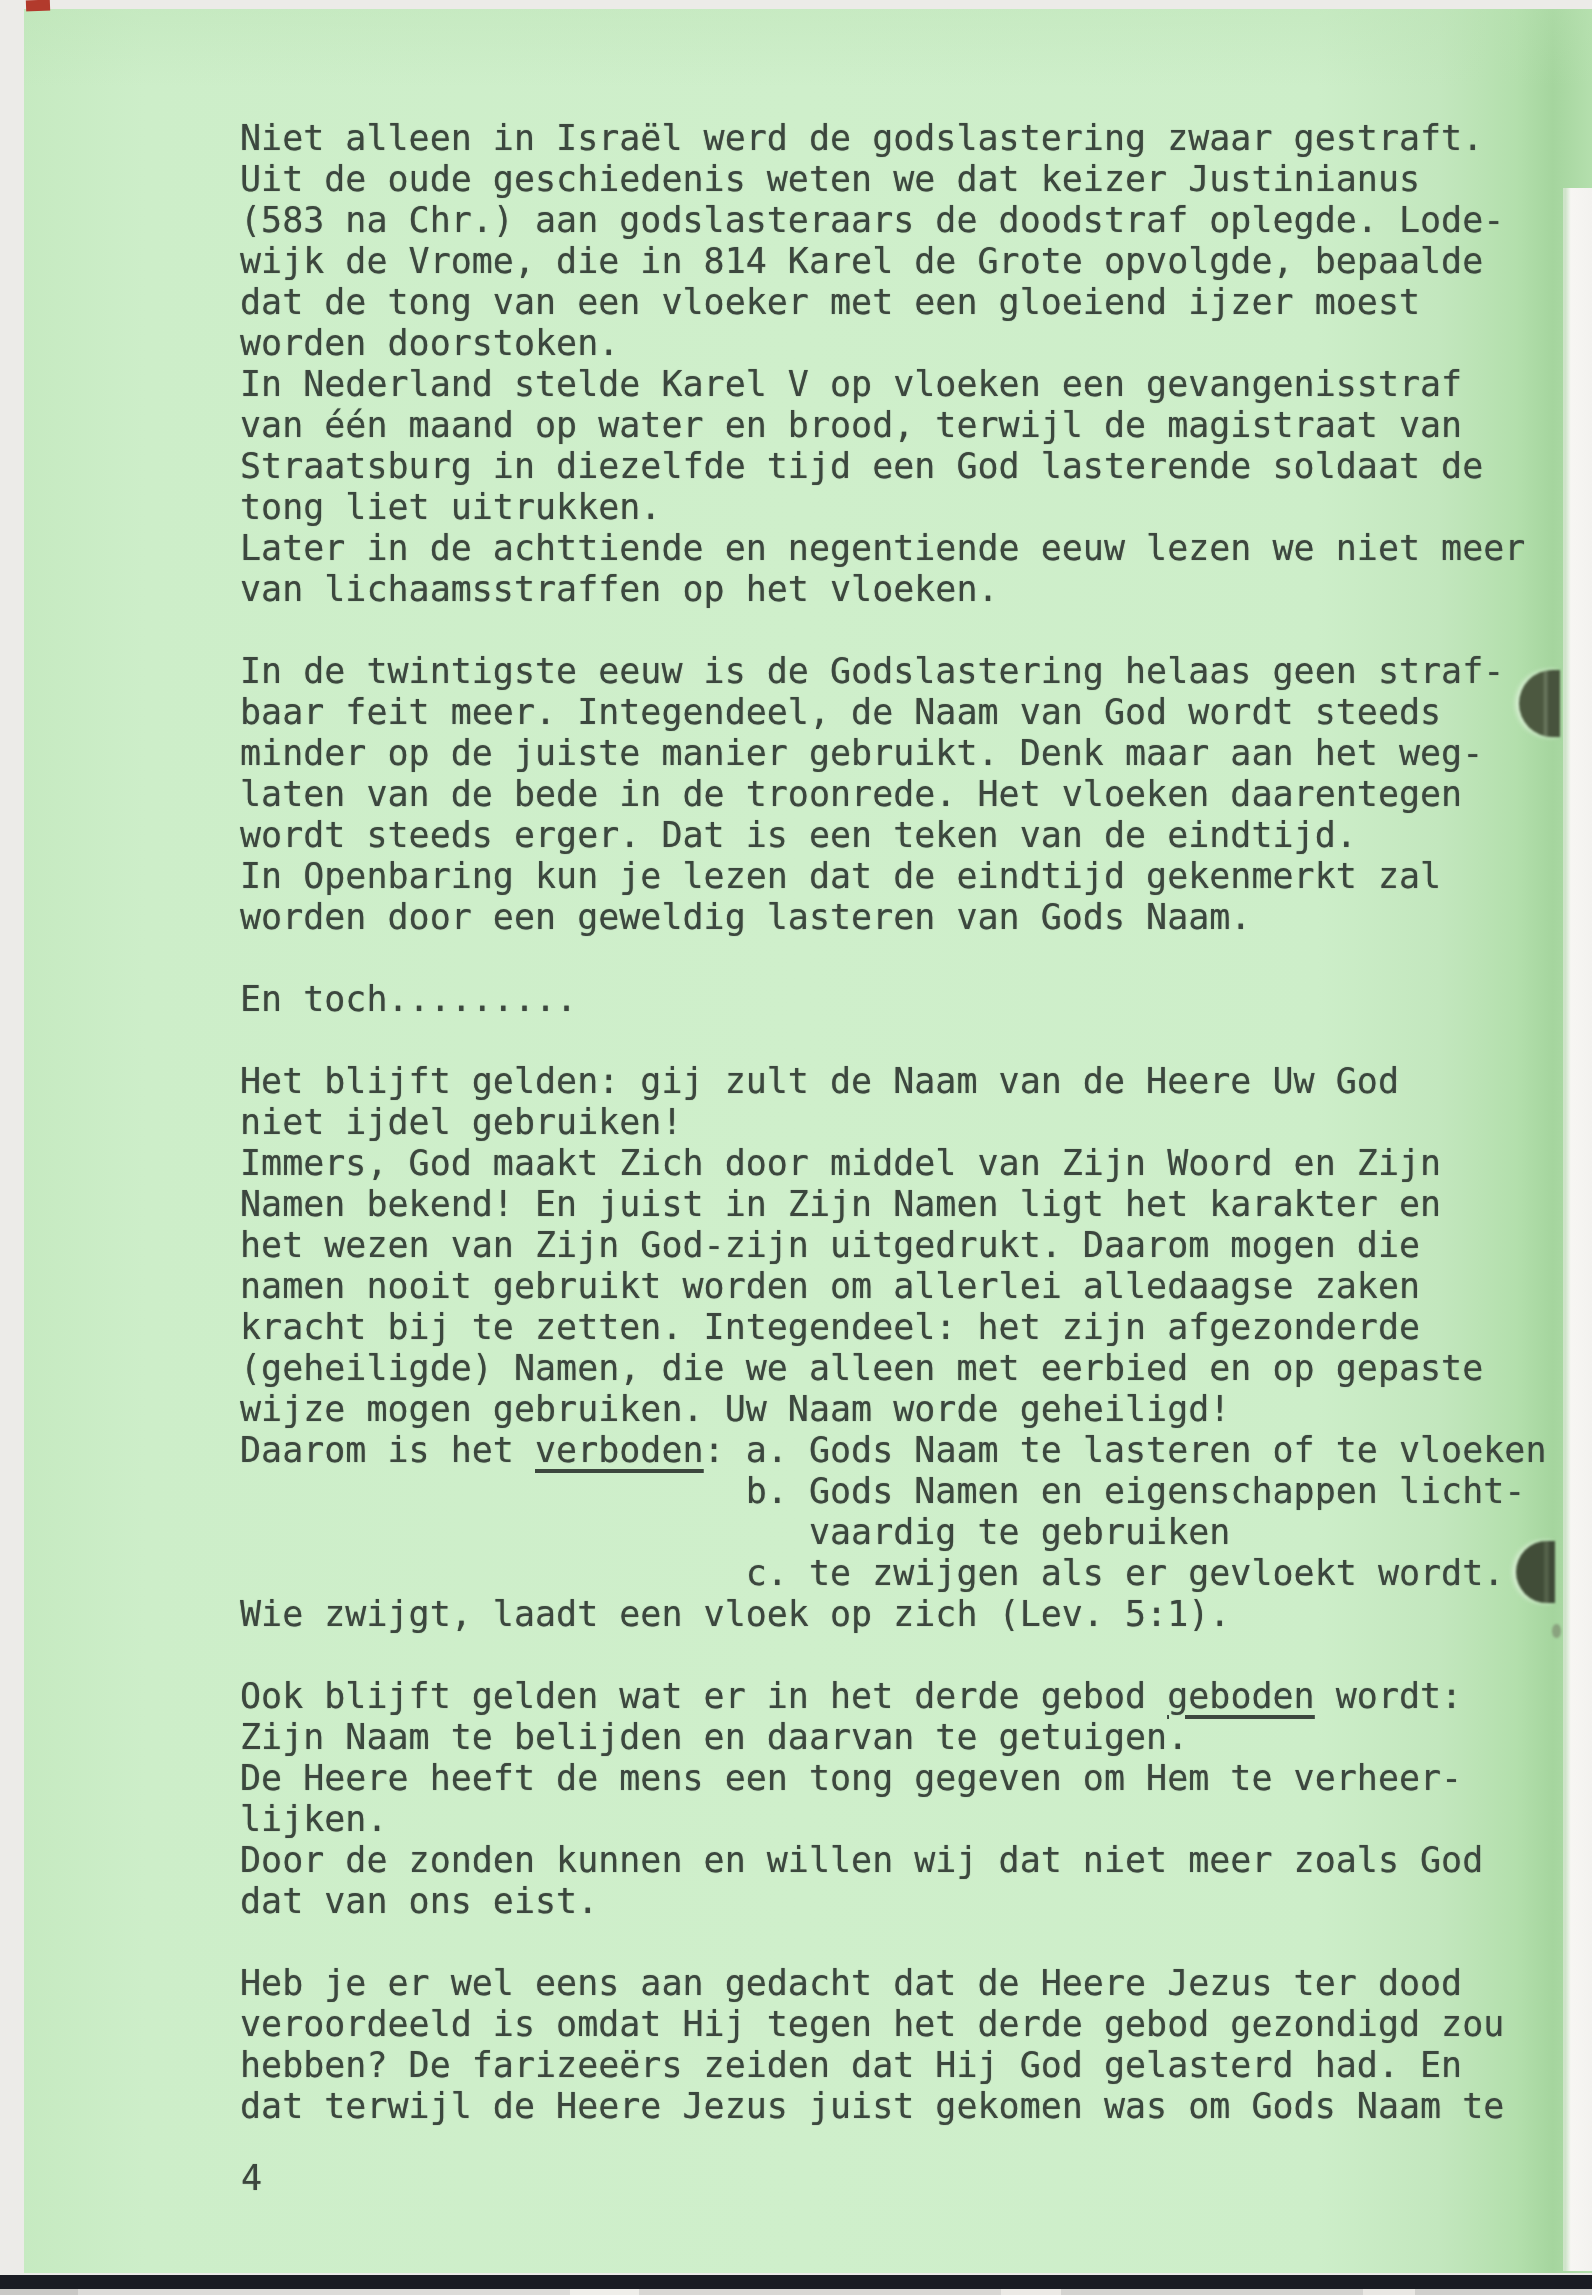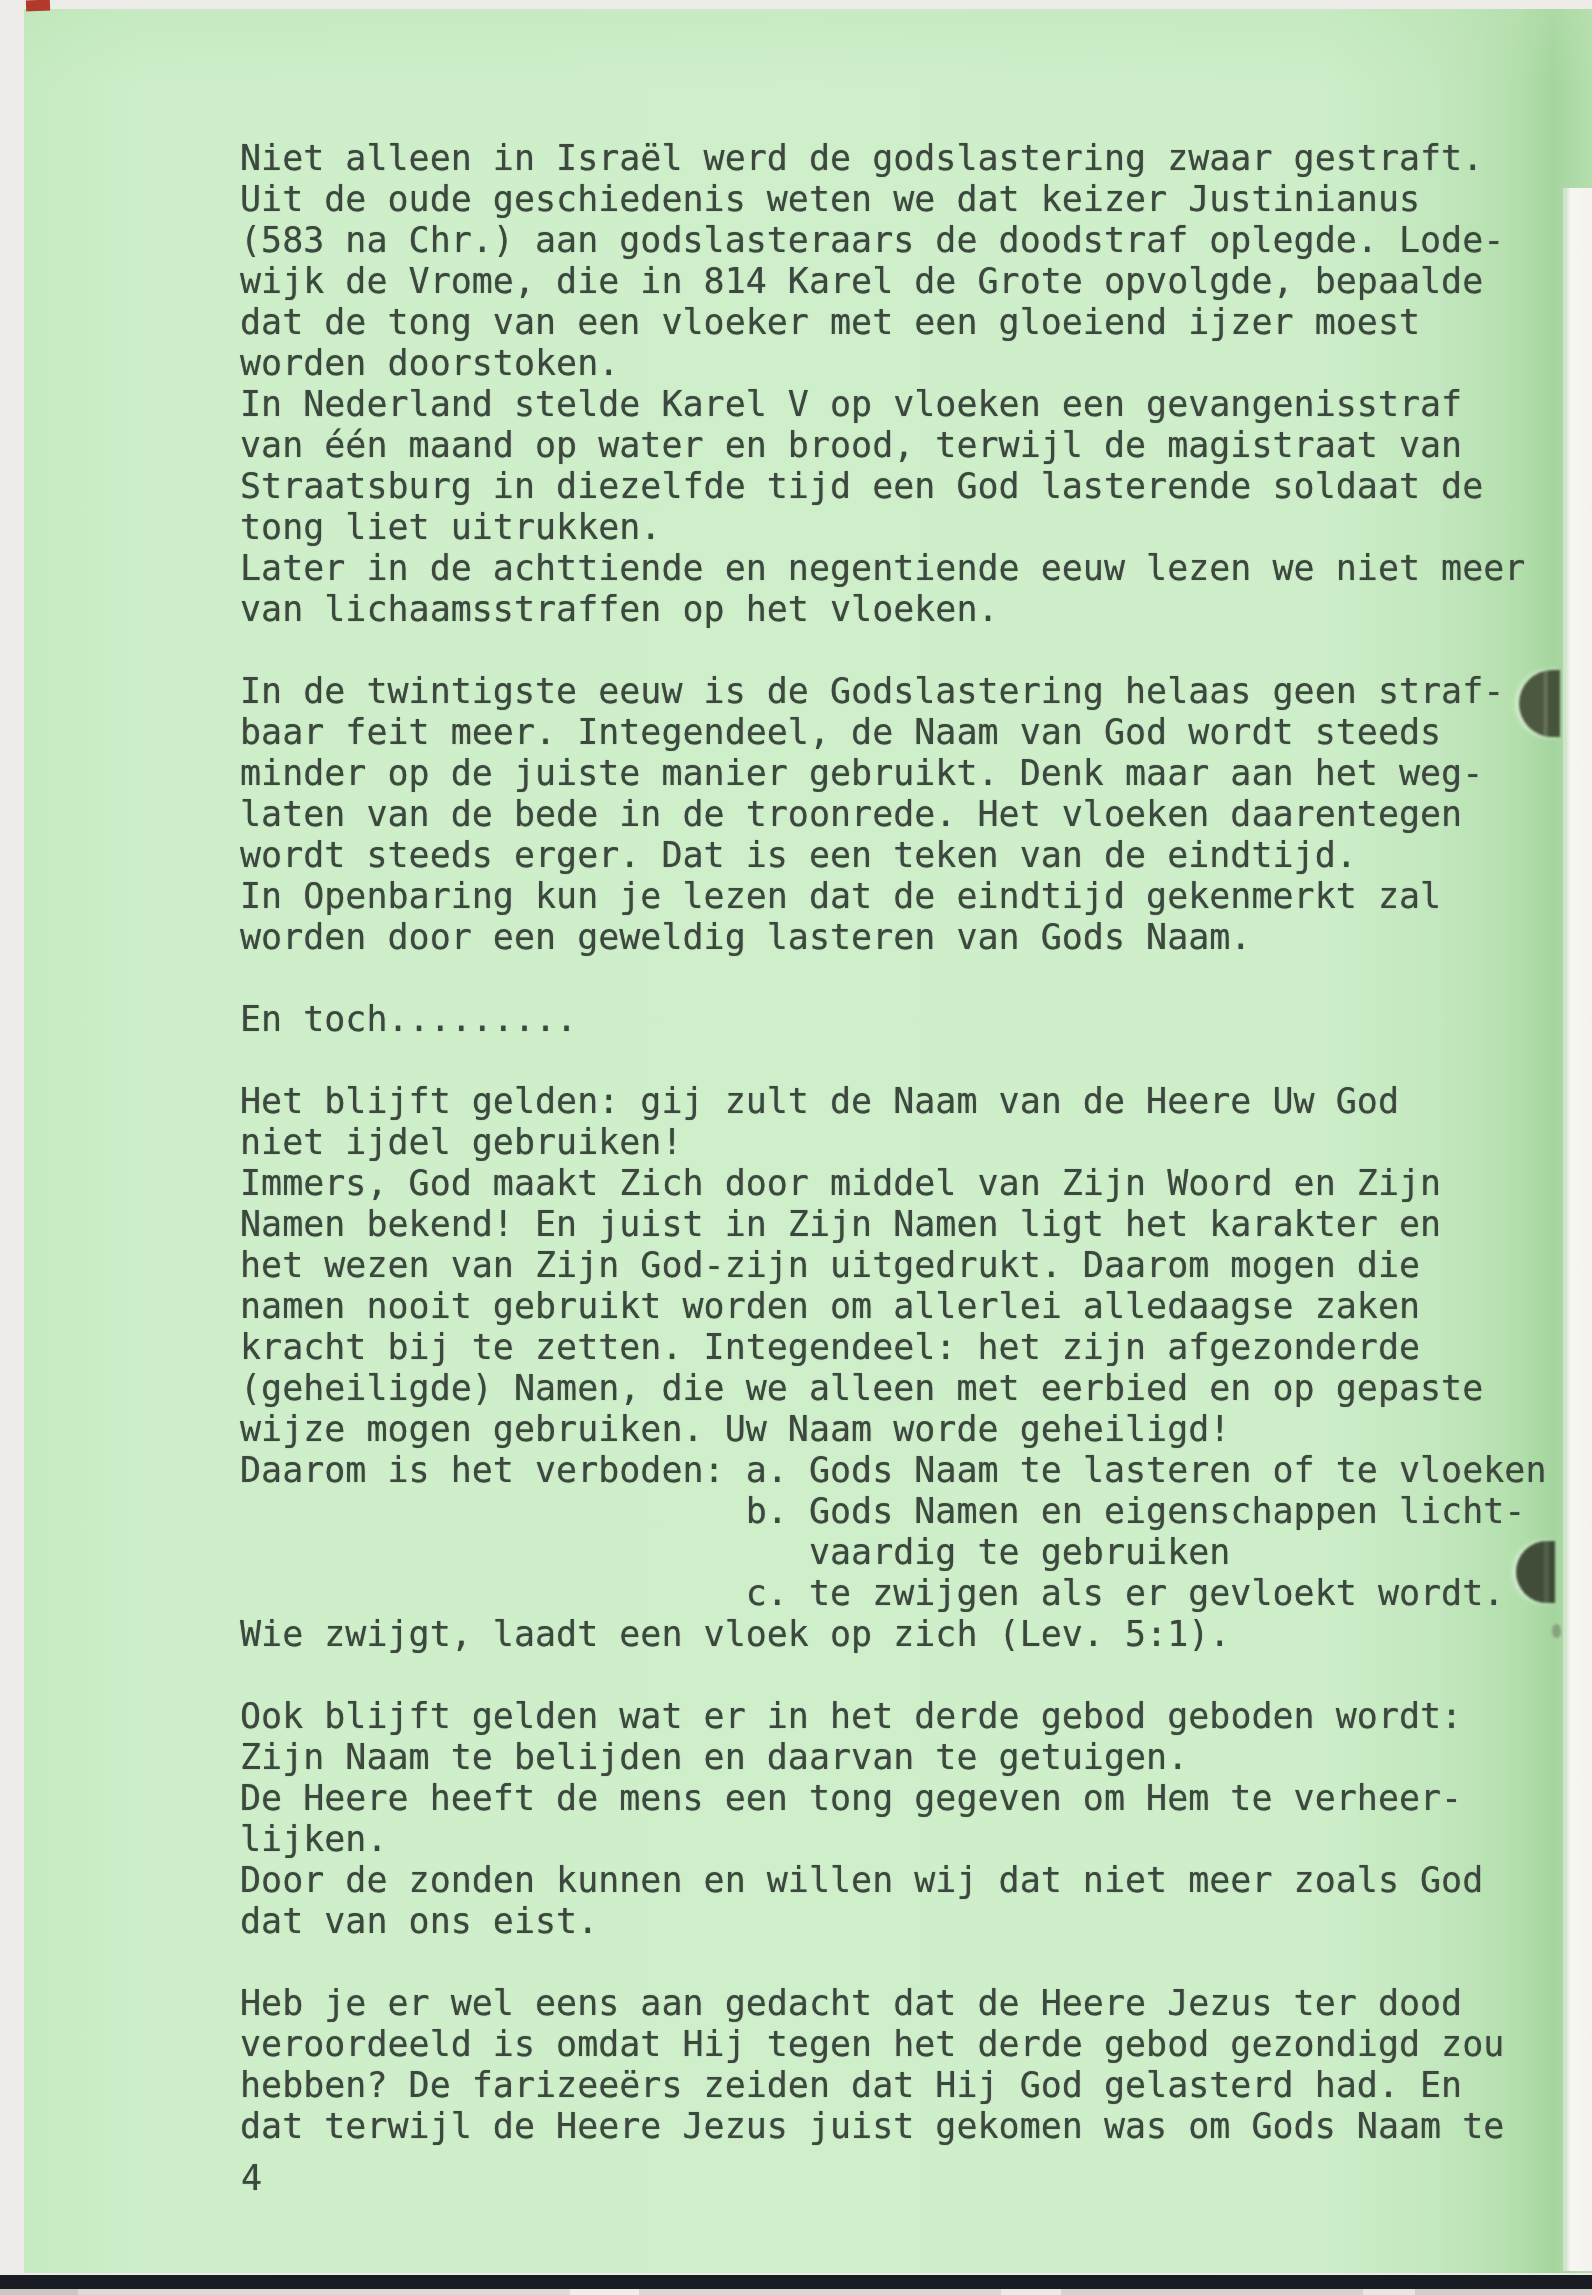--- a/index.html
+++ b/index.html
@@ -21,24 +21,24 @@
   .edge-strip{
     position:absolute;right:0;top:188px;width:29px;height:2083px;
     background:linear-gradient(90deg,#cfe4ca 0 2.6px,#f7f6f3 7.8px,#f3f2ef 100%);
   }
   
   .page-text{
     position:absolute;left:216px;top:109px;
     white-space:pre;font-size:35px;line-height:41px;
     color:var(--ink,#3c473e);
     text-shadow:0 0 1px rgba(60,72,62,.65);
-    margin-top:20px;
   }
   .page-text .line{height:41px;}
   .page-text .u{
+    text-decoration:underline;
     text-decoration-thickness:3.5px;
     text-underline-offset:7px;
   }
   .page-number{
     position:absolute;left:217px;top:2149px;
     font-size:35px;color:var(--ink,#3c473e);
     text-shadow:0 0 1px rgba(60,72,62,.65);
   }
   
   .notch{

